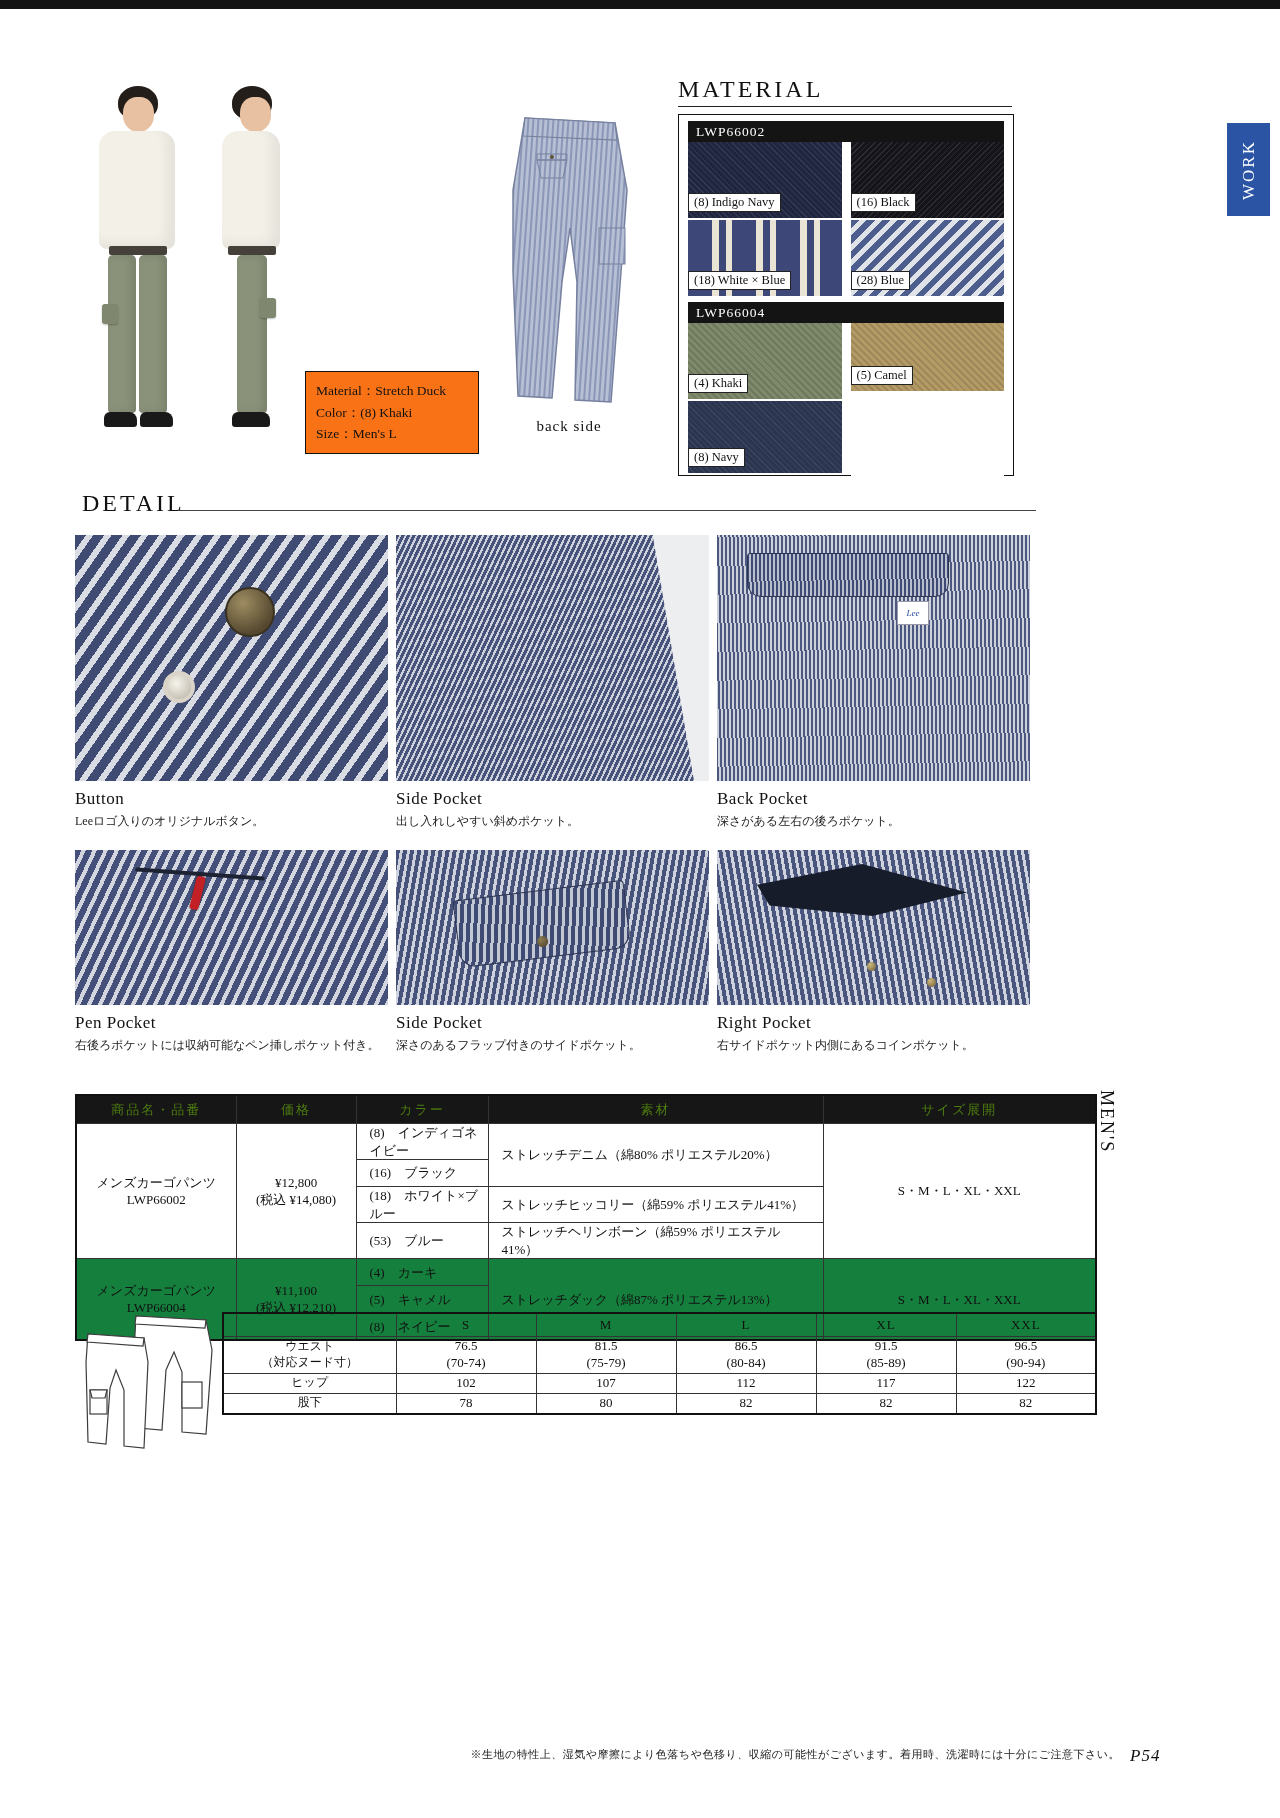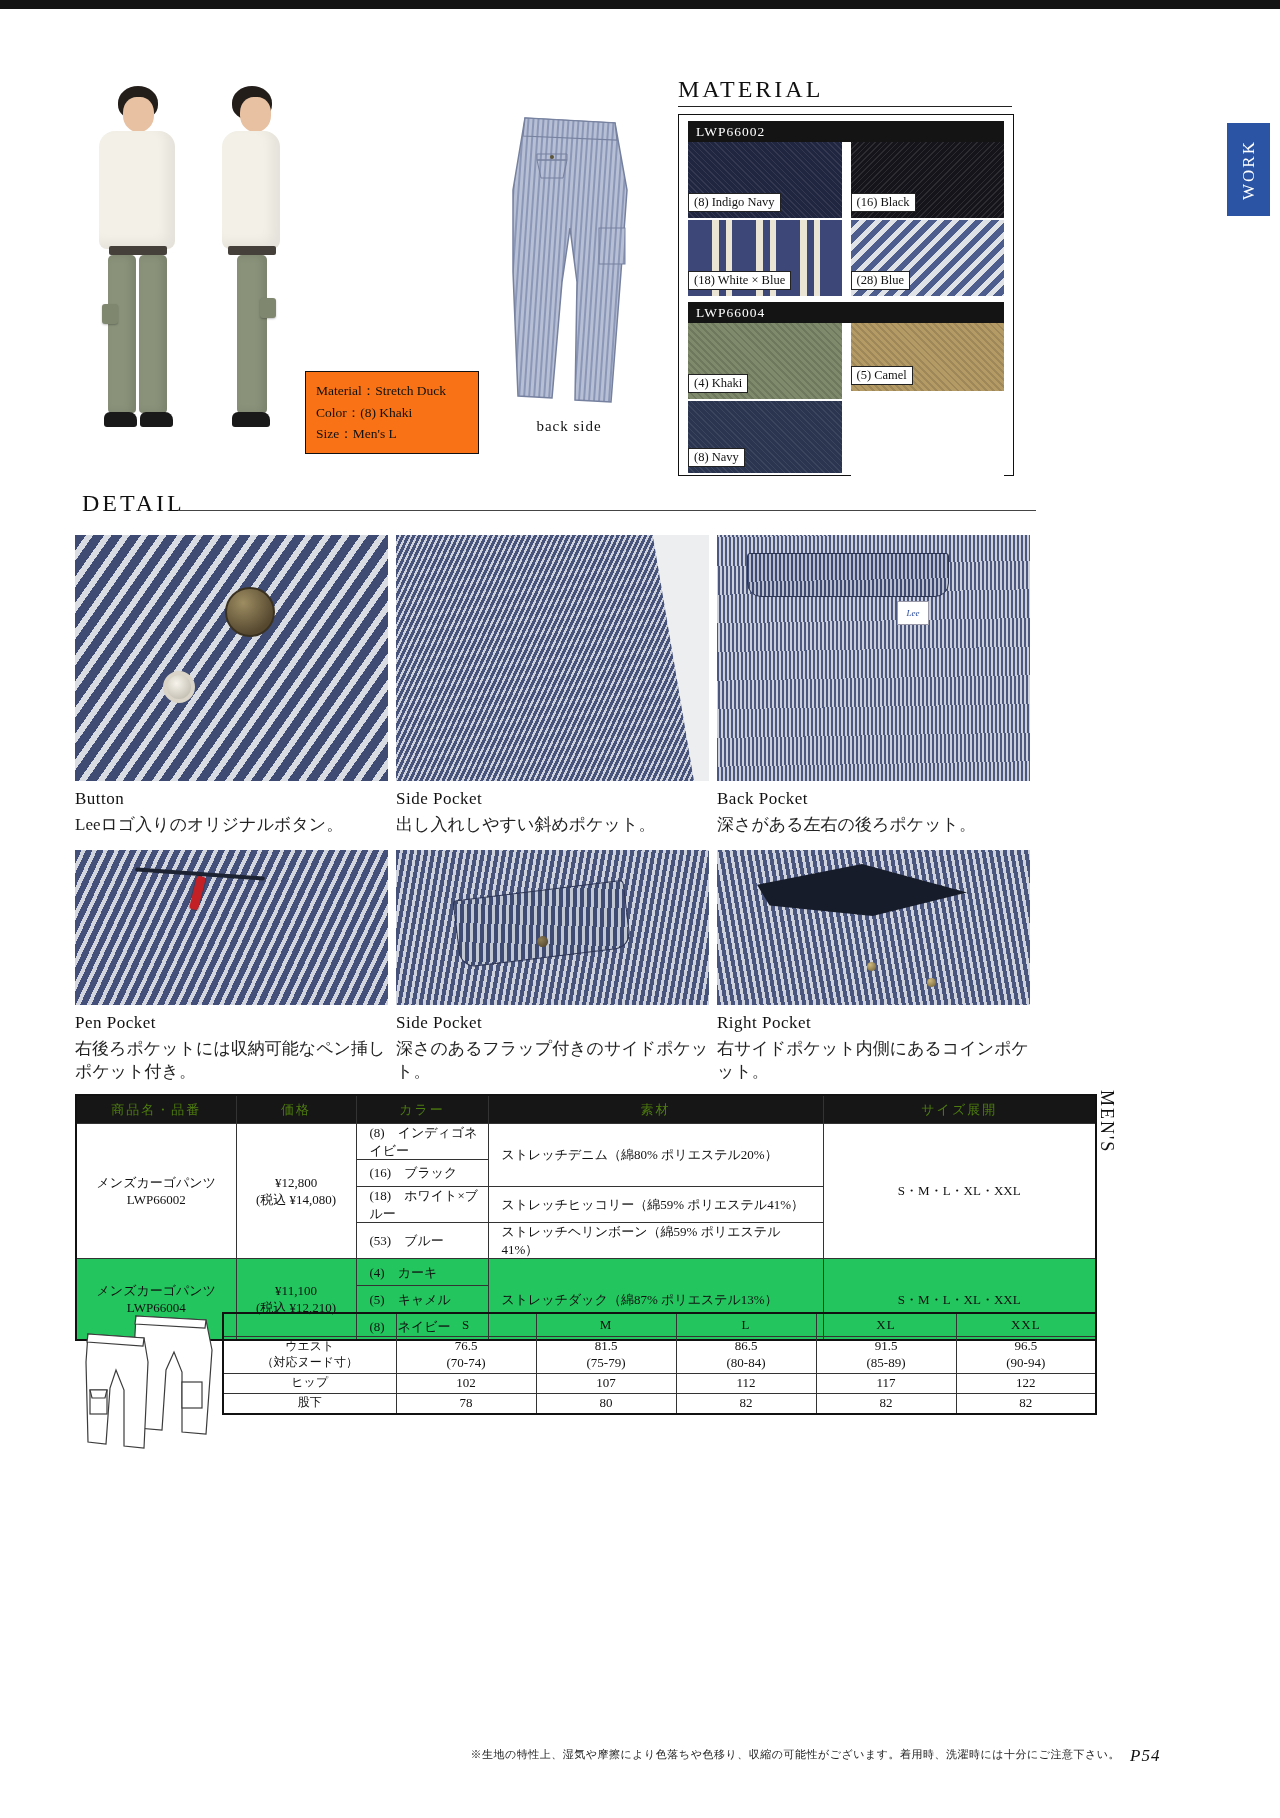--- a/index.html
+++ b/index.html
@@ -57,21 +57,21 @@
   .tx-khaki{background:#7e8a6b;background-image:repeating-linear-gradient(45deg,rgba(0,0,0,.13) 0 2px,transparent 2px 5px);}
   .tx-camel{background:#b49b66;background-image:repeating-linear-gradient(45deg,rgba(0,0,0,.12) 0 2px,transparent 2px 5px);}
   .tx-navy{background:#2b3550;background-image:repeating-linear-gradient(45deg,rgba(255,255,255,.08) 0 1px,transparent 1px 4px);}
 
   
   .det-title{position:absolute;left:82px;top:490px;font-size:24px;letter-spacing:3px;}
   .det-rule{position:absolute;left:178px;top:510px;width:858px;border-top:1px solid #444;}
   .ditem{position:absolute;width:322px;margin:0;}
   .dphoto{position:relative;width:313px;overflow:hidden;}
   .dtitle{font-size:17px;margin-top:8px;letter-spacing:.5px;}
-  .ddesc{font-size:17px;margin-top:4px;color:#222;}
+  .ddesc{font-size:12px;margin-top:4px;color:#222;}
   .fab1{background:repeating-linear-gradient(125deg,#3f4b73 0 9px,#d9dce2 9px 15px);}
   .fab2{background:repeating-linear-gradient(115deg,#47537b 0 3px,#ced2dc 3px 5px);}
   .fab3{background:repeating-linear-gradient(88deg,#4c5880 0 2px,#ccd0da 2px 4px);}
   .fab4{background:repeating-linear-gradient(115deg,#44507a 0 6px,#d3d6df 6px 10px);}
   .fab5{background:repeating-linear-gradient(100deg,#47537b 0 4px,#ced2dc 4px 7px);}
   .fab6{background:repeating-linear-gradient(80deg,#49557d 0 4px,#cfd3dd 4px 7px);}
   .btn-main{position:absolute;left:150px;top:52px;width:46px;height:46px;border-radius:50%;
             background:radial-gradient(circle at 35% 30%,#9e8d62,#55482f 72%);border:2px solid #3a3120;}
   .btn-rivet{position:absolute;left:88px;top:136px;width:24px;height:24px;border-radius:50%;
              background:radial-gradient(circle at 40% 35%,#f7f4ec,#b6b1a3);border:4px solid #d9d4c7;}
@@ -95,21 +95,21 @@
   .rivet6{position:absolute;width:9px;height:9px;border-radius:50%;background:radial-gradient(circle at 35% 30%,#cdb87e,#6e5c33);}
 
   
   .ptable{position:absolute;left:75px;top:1094px;border-collapse:collapse;table-layout:fixed;
           font-size:13px;}
   .ptable th{background:#161616;color:#4d7c0f;font-weight:normal;font-size:13px;height:27px;letter-spacing:2px;margin-top:6px;}
   .ptable td,.ptable th{border:1px solid #333;padding:0 6px;text-align:center;}
   .ptable{border:2px solid #111;}
   .ptable td{height:26px;line-height:1.35;}
   .ptable .lft{text-align:left;padding-left:13px;}
-  .ptable .g2 td{background:#22c55e;}
+  .ptable .g2 td{background:#15803d;}
   .mens{position:absolute;left:1096px;top:1090px;writing-mode:vertical-rl;font-size:18px;letter-spacing:2px;}
 
   
   .stable{position:absolute;left:222px;top:1312px;border-collapse:collapse;table-layout:fixed;font-size:13px;border:2px solid #111;}
   .stable td,.stable th{border:1px solid #333;text-align:center;font-weight:normal;padding:1px 4px;line-height:1.3;}
   .stable th{height:20px;letter-spacing:1px;}
   .stable .lbl{font-size:12px;}
 
   
   .footnote{position:absolute;left:380px;top:1747px;width:740px;text-align:right;font-size:11px;color:#222;letter-spacing:.5px;}

